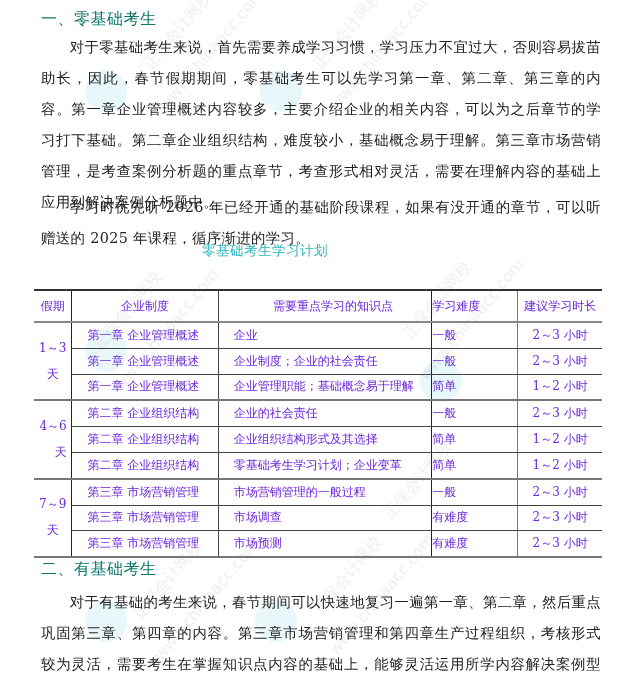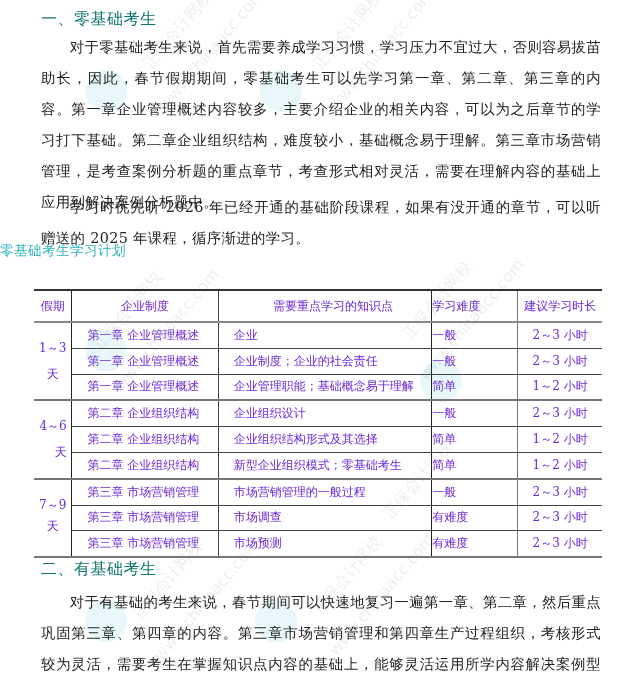--- a/index.html
+++ b/index.html
@@ -12,21 +12,21 @@
     position: absolute; left: 41px;
     font-family: "DejaVu Sans", "Liberation Sans", sans-serif;
     font-size: 16px; color: #0f766e; letter-spacing: 0.5px;
   }
   .para {
     position: absolute; left: 41px; width: 560px;
     font-size: 14.4px; line-height: 31px; text-align: justify;
     text-indent: 2em; letter-spacing: 0.35px;
   }
   .table-title {
-    position: absolute; left: 0; width: 530px; text-align: left; top: 242px;
+    position: absolute; left: 0; width: 530px; text-align: center; top: 242px;
     font-family: "DejaVu Sans", "Liberation Sans", sans-serif;
     font-size: 13.5px; color: #2ab3be; letter-spacing: 0.5px;
   }
   table.plan {
     position: absolute; left: 34px; top: 289px; width: 568px;
     border-collapse: collapse; font-size: 12px; color: #6d28d9;
   }
   table.plan th, table.plan td {
     border-bottom: 1px solid #444; padding: 0; height: 24.8px;
     font-weight: normal; white-space: nowrap;
@@ -106,39 +106,39 @@
     <tr class="grp-end">
       <td class="c-ch">第一章  企业管理概述</td>
       <td class="c-kp">企业管理职能；基础概念易于理解</td>
       <td class="c-diff">简单</td>
       <td class="c-time">1～2 小时</td>
     </tr>
 
     <tr>
       <td class="c-hol" rowspan="3" style="border-bottom:2px solid #777;"><span style="display:inline-block;width:28px;white-space:normal;line-height:26px;text-align:right;">4～6 天</span></td>
       <td class="c-ch">第二章  企业组织结构</td>
-      <td class="c-kp">企业组织设计</td>
+      <td class="c-kp">企业的社会责任</td>
       <td class="c-diff">一般</td>
       <td class="c-time">2～3 小时</td>
     </tr>
     <tr>
       <td class="c-ch">第二章  企业组织结构</td>
       <td class="c-kp">企业组织结构形式及其选择</td>
       <td class="c-diff">简单</td>
       <td class="c-time">1～2 小时</td>
     </tr>
     <tr class="grp-end">
       <td class="c-ch">第二章  企业组织结构</td>
-      <td class="c-kp">新型企业组织模式；零基础考生</td>
+      <td class="c-kp">零基础考生学习计划；企业变革</td>
       <td class="c-diff">简单</td>
       <td class="c-time">1～2 小时</td>
     </tr>
 
     <tr>
-      <td class="c-hol" rowspan="3" style="border-bottom:2px solid #777;"><span style="display:inline-block;width:28px;white-space:normal;line-height:21px;">7～9 天</span></td>
+      <td class="c-hol" rowspan="3" style="border-bottom:2px solid #777;"><span style="display:inline-block;width:28px;white-space:normal;line-height:26px;">7～9 天</span></td>
       <td class="c-ch">第三章  市场营销管理</td>
       <td class="c-kp">市场营销管理的一般过程</td>
       <td class="c-diff">一般</td>
       <td class="c-time">2～3 小时</td>
     </tr>
     <tr>
       <td class="c-ch">第三章  市场营销管理</td>
       <td class="c-kp">市场调查</td>
       <td class="c-diff">有难度</td>
       <td class="c-time">2～3 小时</td>

